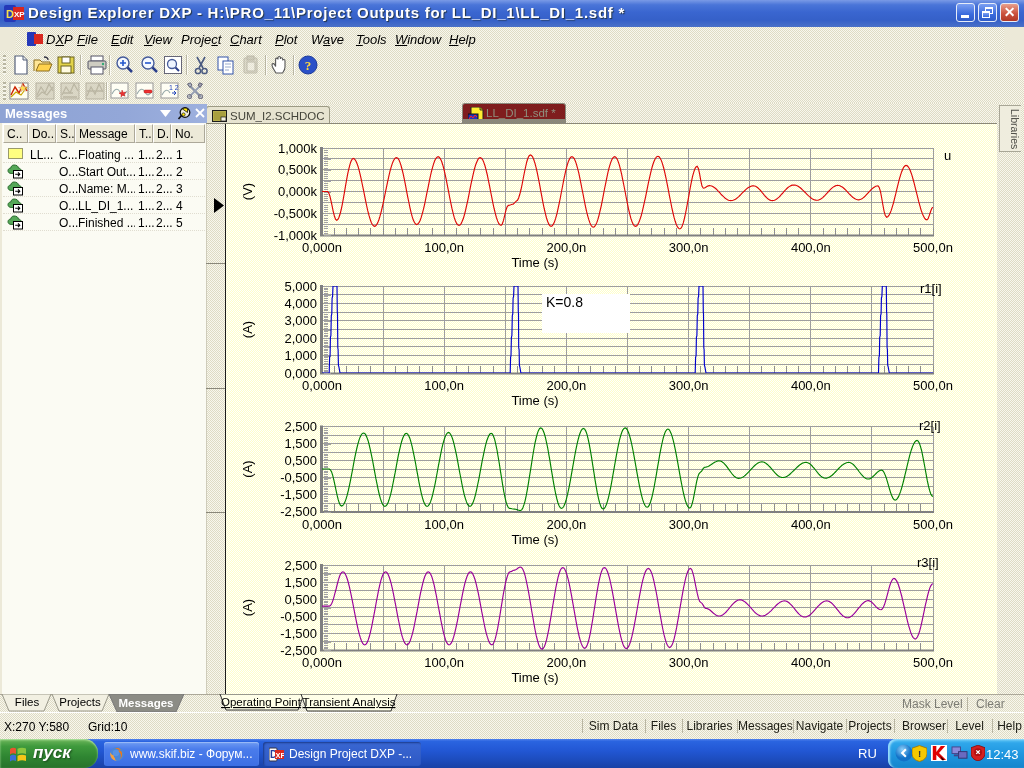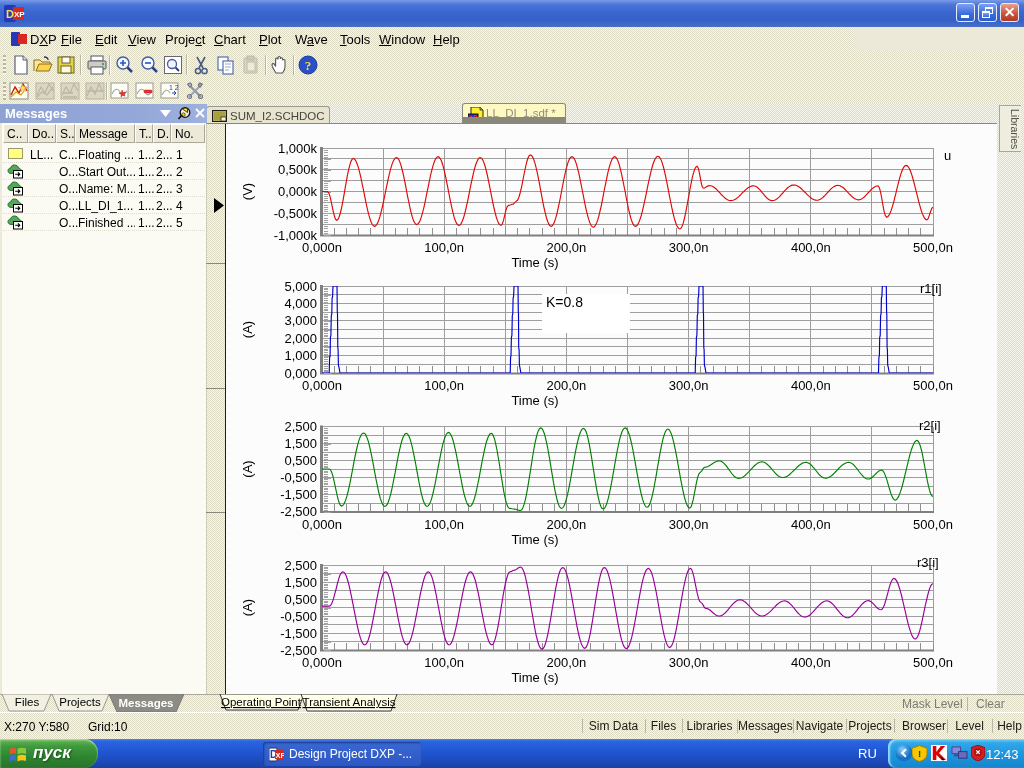--- a/index.html
+++ b/index.html
@@ -7,47 +7,48 @@
 html,body{width:1024px;height:768px;overflow:hidden;}
 body{font-family:"Liberation Sans",sans-serif;position:relative;background:#ece9d8;}
 .abs{position:absolute;}
 .beige{background-color:#f8f7ee;background-image:linear-gradient(45deg,#dedbc4 25%,transparent 25%,transparent 75%,#dedbc4 75%),linear-gradient(45deg,#dedbc4 25%,transparent 25%,transparent 75%,#dedbc4 75%);background-size:2px 2px;background-position:0 0,1px 1px;}
 .cream{background-color:#ffffff;background-image:linear-gradient(45deg,#ffffc8 25%,transparent 25%,transparent 75%,#ffffc8 75%),linear-gradient(45deg,#ffffc8 25%,transparent 25%,transparent 75%,#ffffc8 75%);background-size:2px 2px;background-position:0 0,1px 1px;}
 .sep{position:absolute;width:2px;border-left:1px solid #b9b6a3;border-right:1px solid #fcfbf5;}
 .ticon{position:absolute;width:20px;height:20px;}
 #titlebar{left:0;top:0;width:1024px;height:27px;background:linear-gradient(180deg,#7a9ae6 0%,#4a75d8 18%,#3a66d0 45%,#3560c8 75%,#4a71c8 100%);}
 #title-text{left:28px;top:4px;color:#fff;font-weight:bold;font-size:15px;letter-spacing:.75px;text-shadow:1px 1px 1px #234;white-space:nowrap;}
 .wbtn{position:absolute;top:3px;width:19px;height:19px;border-radius:3px;border:1px solid #e6ecf8;color:#fff;}
-#menubar{left:0;top:27px;width:854px;height:24px;}
+#menubar{left:16px;top:27px;width:988px;height:24px;font-style:italic;}
 .mi{position:absolute;top:5px;font-size:13px;color:#000;}
 #toolbar1{left:0;top:51px;width:1024px;height:28px;}
 #toolbar2{left:0;top:79px;width:1024px;height:24px;}
 .grip{position:absolute;left:3px;width:3px;background:repeating-linear-gradient(180deg,#b8b5a0 0 2px,#f5f4ea 2px 4px);}
 #tabstrip{left:207px;top:103px;width:790px;height:21px;}
 .dtab{position:absolute;top:3px;height:18px;border:1px solid #9c9a84;border-bottom:none;border-radius:3px 3px 0 0;background:#e7e4d0;font-size:11.5px;color:#44443a;padding:3px 6px 0 23px;white-space:nowrap;overflow:hidden;}
-.dtab.active{top:0;height:21px;background:#fef9c3;color:#8f8f7d;z-index:3;border-bottom:7px solid #0ea5e9;border-color:#8a887a;}
+.dtab.active{top:0;height:21px;background:#7f1d1d;color:#8f8f7d;z-index:3;border-bottom:5px solid #0ea5e9;border-color:#8a887a;}
 .dtabicon{position:absolute;left:5px;top:3px;width:15px;height:12px;}
 #mpanel-title{left:0;top:104px;width:207px;height:19px;background:linear-gradient(90deg,#8ea3d4,#93a7d8 60%,#9db0de);}
 #mpanel-body{left:2px;top:123px;width:204px;height:571px;background:#fbfbf3;}
 .hcell{position:absolute;top:1px;height:19px;background:#ece9d8;border-top:1px solid #fff;border-left:1px solid #fff;border-right:1px solid #aca899;border-bottom:1px solid #aca899;font-size:12px;color:#000;padding:2px 0 0 3px;overflow:hidden;}
 .mrow{position:absolute;left:1px;width:202px;height:17px;font-size:12px;color:#000;border-bottom:1px dotted #e0ddd0;}
 .mc{position:absolute;top:2px;white-space:nowrap;overflow:hidden;}
 #sheet{left:226px;top:124px;width:771px;height:570px;}
 .gicon{position:absolute;width:17px;height:15px;}
 </style>
 </head>
 <body>
 
 <div class="abs" id="titlebar">
  <svg class="abs" style="left:4px;top:3px" width="21" height="21" viewBox="0 0 21 21">
    <rect x="0" y="2" width="12" height="17" rx="2" fill="#2438b8"></rect>
    <rect x="9" y="4" width="11" height="13" fill="#d82820"></rect>
    <text x="2" y="15" font-size="11" font-weight="bold" fill="#f8e048" font-family="Liberation Sans">D</text>
    <text x="10" y="14" font-size="8" font-weight="bold" fill="#fff" font-family="Liberation Sans">XP</text>
  </svg>
+ <div class="abs" id="title-text">Design Explorer DXP - H:\PRO_11\Project Outputs for LL_DI_1\LL_DI_1.sdf *</div>
  <div class="wbtn" style="left:956px;background:linear-gradient(180deg,#7b9ff2,#3a6bdd 60%,#2f5cc8);">
       <div style="position:absolute;left:4px;top:11px;width:8px;height:3px;background:#fff;"></div>
     </div>
  <div class="wbtn" style="left:978px;background:linear-gradient(180deg,#7b9ff2,#3a6bdd 60%,#2f5cc8);">
    <div style="position:absolute;left:6px;top:3px;width:8px;height:7px;border:1px solid #fff;border-top:2px solid #fff;"></div>
    <div style="position:absolute;left:3px;top:7px;width:8px;height:7px;border:1px solid #fff;border-top:2px solid #fff;background:linear-gradient(180deg,#7b9ff2,#3a6bdd);"></div>
  </div>
  <div class="wbtn" style="left:1000px;background:linear-gradient(180deg,#e8a08c,#cc5440 55%,#b03826);font-size:14px;font-weight:bold;text-align:center;line-height:17px;">✕</div>
 </div>
 
@@ -916,20 +917,29 @@
   <div style="position:absolute;left:0;top:0;width:98px;height:29px;border-radius:0 14px 14px 0;background:linear-gradient(180deg,#6fb75c 0%,#3f9a3d 25%,#2f8632 60%,#27732b 100%);box-shadow:inset 0 1px 2px #b8e8a8;">
     <svg style="position:absolute;left:9px;top:5px" width="20" height="19" viewBox="0 0 20 19">
       <path d="M1 5c2-1.5 4-1.5 6-.5v5.5C5 9 3 9 1 10.5z" fill="#e85430"></path>
       <path d="M8.5 4.8c2.5-1.2 5.5-1.6 8.5-.3v5.6c-3-1.3-6-.9-8.5.3z" fill="#8cc63f"></path>
       <path d="M1 12c2-1.5 4-1.5 6-.5v5.5C5 16 3 16 1 17.5z" fill="#3a6fd8"></path>
       <path d="M8.5 11.8c2.5-1.2 5.5-1.6 8.5-.3v5.6c-3-1.3-6-.9-8.5.3z" fill="#f5c518"></path>
     </svg>
     <span style="position:absolute;left:33px;top:4px;color:#fff;font-weight:bold;font-style:italic;font-size:17px;text-shadow:1px 1px 2px #1c4a1c;">пуск</span>
   </div>
 
+  <div style="position:absolute;left:104px;top:3px;width:155px;height:24px;border-radius:3px;background:linear-gradient(180deg,#6f9bf2 0%,#4a7ceb 30%,#3c6fe4 100%);box-shadow:inset 0 1px 1px #9cbcf8;color:#fff;font-size:12px;">
+    <svg style="position:absolute;left:5px;top:4px" width="16" height="16" viewBox="0 0 16 16">
+        <circle cx="8" cy="8" r="7" fill="#4a86d8"></circle>
+        <path d="M6 2.5c2-1 4.5-.5 6 1l-2 .5 2.5 1.5c1 2 .8 4.5-.5 6.5l-1.5 1.5c3-4 .5-7.5-1.5-8l1-1.5c-1.5-1-3-1.3-4-1.5z" fill="#e87820"></path>
+        <path d="M8 15a7 7 0 0 1-6.6-8.8C2.5 9 4 9.5 5 9c-.5 1.5 0 2.5 1 3-.3 1 .5 2.2 2 3z" fill="#f5a040"></path>
+        <circle cx="7" cy="7" r="3.2" fill="#5a96e8" opacity=".8"></circle>
+      </svg>
+    <span style="position:absolute;left:26px;top:5px;">www.skif.biz - Форум...</span>
+  </div>
   <div style="position:absolute;left:263px;top:3px;width:158px;height:24px;border-radius:3px;background:linear-gradient(180deg,#3a67d2,#2d58c4);box-shadow:inset 1px 1px 2px #1a3a8a;color:#fff;font-size:12px;">
     <svg style="position:absolute;left:6px;top:5px" width="15" height="15" viewBox="0 0 15 15">
         <rect x="0" y="1" width="8" height="13" rx="1" fill="#fff" stroke="#334"></rect>
         <text x="1" y="11" font-size="10" font-weight="bold" fill="#223a9a" font-family="Liberation Sans">D</text>
         <rect x="6" y="3" width="9" height="9" fill="#d82820"></rect>
         <text x="6.5" y="10.5" font-size="7.5" font-weight="bold" fill="#fff" font-family="Liberation Sans">XP</text>
       </svg>
     <span style="position:absolute;left:26px;top:5px;">Design Project DXP -...</span>
   </div>
 

